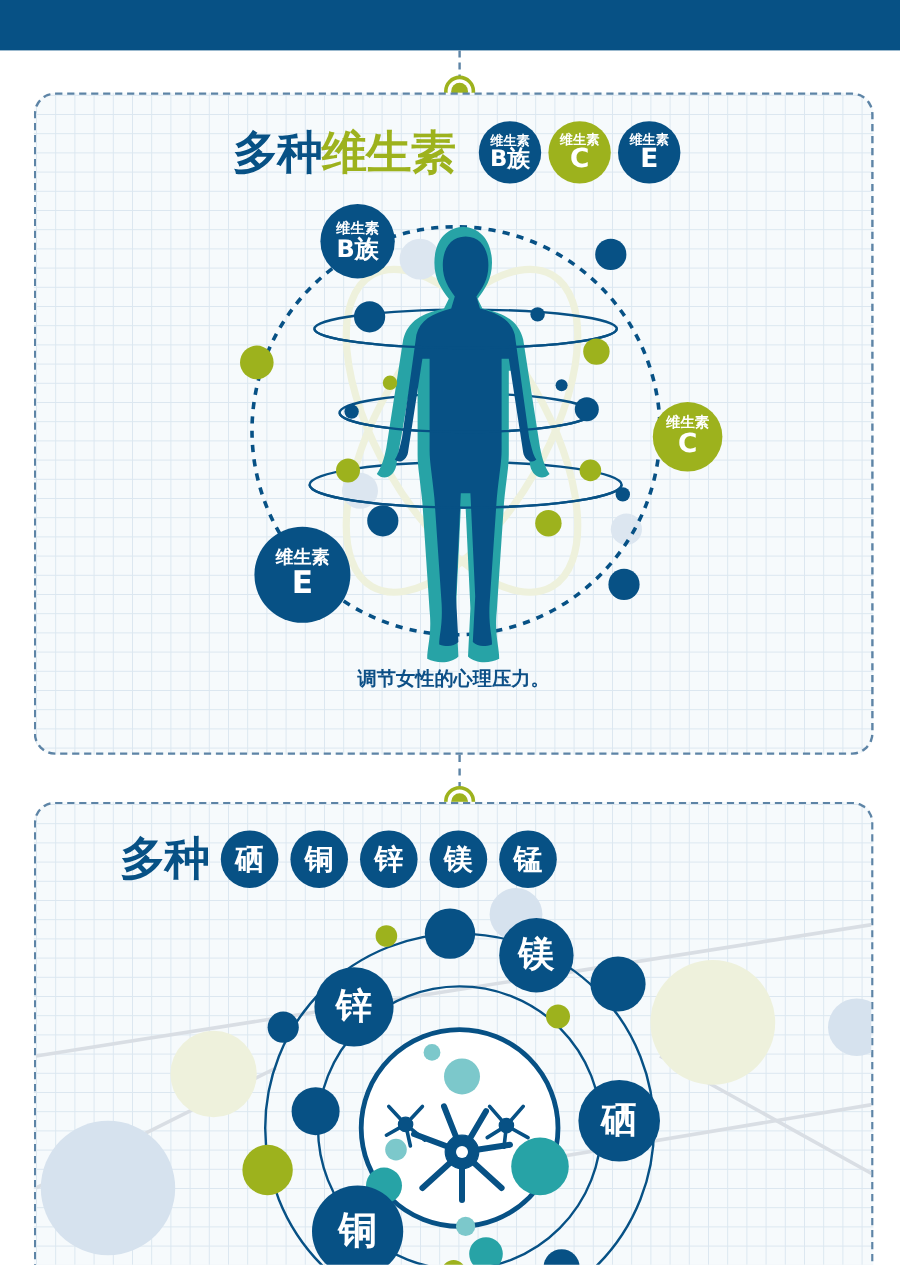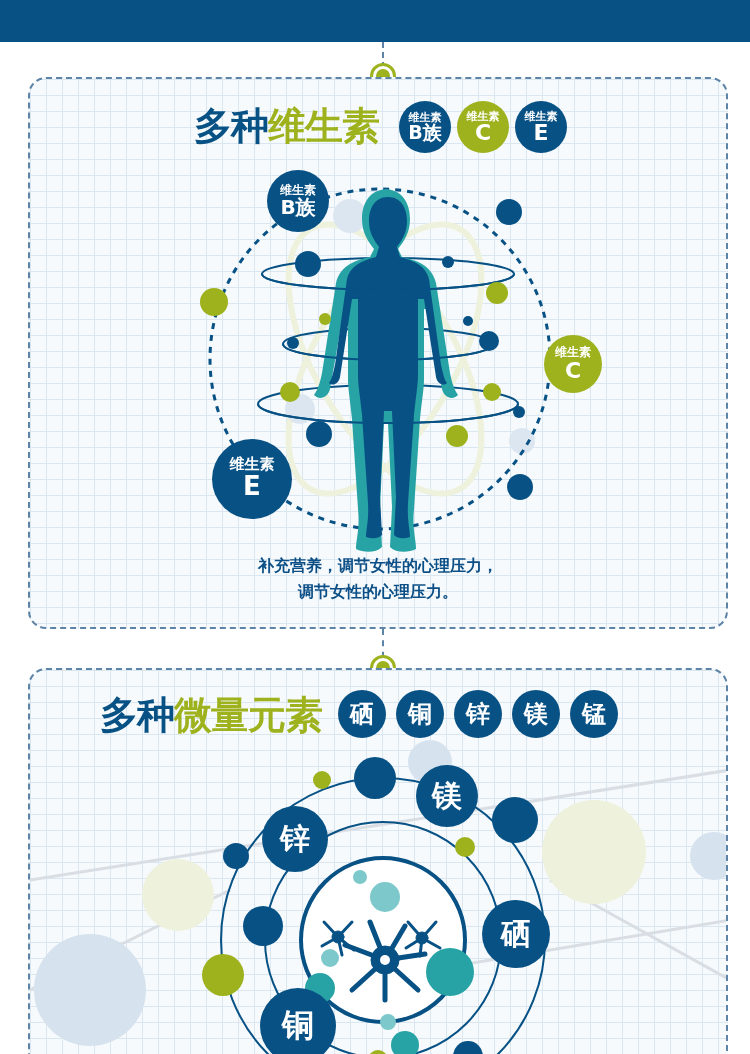--- a/index.html
+++ b/index.html
@@ -20,21 +20,21 @@
   .panel2 { top: 668px; height: 420px; border-bottom: none; border-radius: 18px 18px 0 0; }
   .connector-line { position: absolute; left: 382px; width: 0; border-left: 2px dashed #5d84a6; }
   .node {
     position: absolute; width: 26px; height: 26px; border-radius: 50%;
     border: 3px solid #9db21d; background: #fff;
   }
   .node::after {
     content: ""; position: absolute; left: 3px; top: 3px; width: 14px; height: 14px;
     border-radius: 50%; background: #9db21d;
   }
-  .title-row { position: absolute; display: flex; align-items: flex-start; }
+  .title-row { position: absolute; display: flex; align-items: center; }
   .title-text { font-family: "DejaVu Sans", sans-serif; font-weight: bold; font-size: 38px; letter-spacing: -1px; }
   .title-blue { color: #075185; }
   .title-green { color: #9db21d; }
   .badge {
     width: 52px; height: 52px; border-radius: 50%; color: #fff;
     display: flex; flex-direction: column; align-items: center; justify-content: center;
     font-weight: bold; line-height: 1; margin-left: 6px;
   }
   .badge .small { font-size: 11px; }
   .badge .big { font-size: 22px; }
@@ -130,21 +130,20 @@
   <div class="circle-label bg-green" style="left:514px;top:256px;width:58px;height:58px;">
     <span style="font-size:12px;">维生素</span>
     <span style="font-size:22px;">C</span>
   </div>
   <div class="circle-label bg-blue" style="left:182px;top:360px;width:80px;height:80px;">
     <span style="font-size:15px;">维生素</span>
     <span style="font-size:26px;">E</span>
   </div>
 
   <div class="caption" style="top:474px;">
-    <div>补充营养，调节女性的心理压力，</div>
     <div>调节女性的心理压力。</div>
   </div>
 </div>
 
 <div class="connector-line" style="top:629px;height:40px;"></div>
 <div class="node" style="left:370px;top:655px;"></div>
 
 <div class="panel panel2">
 
   <svg width="700" height="400" style="left:0;top:0;" viewBox="0 0 700 400">
@@ -156,21 +155,20 @@
     </g>
     <circle cx="60" cy="320" r="56" fill="#d6e2ee"></circle>
     <circle cx="148" cy="225" r="36" fill="#eef1dc"></circle>
     <circle cx="564" cy="182" r="52" fill="#eef1dc"></circle>
     <circle cx="684" cy="186" r="24" fill="#d6e2ee"></circle>
     <circle cx="400" cy="92" r="22" fill="#d6e2ee"></circle>
   </svg>
 
   <div class="title-row" style="left:70px;top:20px;">
     <span class="title-text title-blue">多种</span>
-    <span class="title-text title-green" style="margin-right:6px;">微量元素</span>
     <div class="badge bg-blue el-badge">硒</div>
     <div class="badge bg-blue el-badge">铜</div>
     <div class="badge bg-blue el-badge">锌</div>
     <div class="badge bg-blue el-badge">镁</div>
     <div class="badge bg-blue el-badge">锰</div>
   </div>
 
   <svg width="700" height="320" style="left:0;top:80px;" viewBox="0 0 700 320">
     <circle cx="353" cy="190" r="162" fill="none" stroke="#075185" stroke-width="2"></circle>
     <circle cx="353" cy="190" r="118" fill="none" stroke="#075185" stroke-width="2"></circle>

